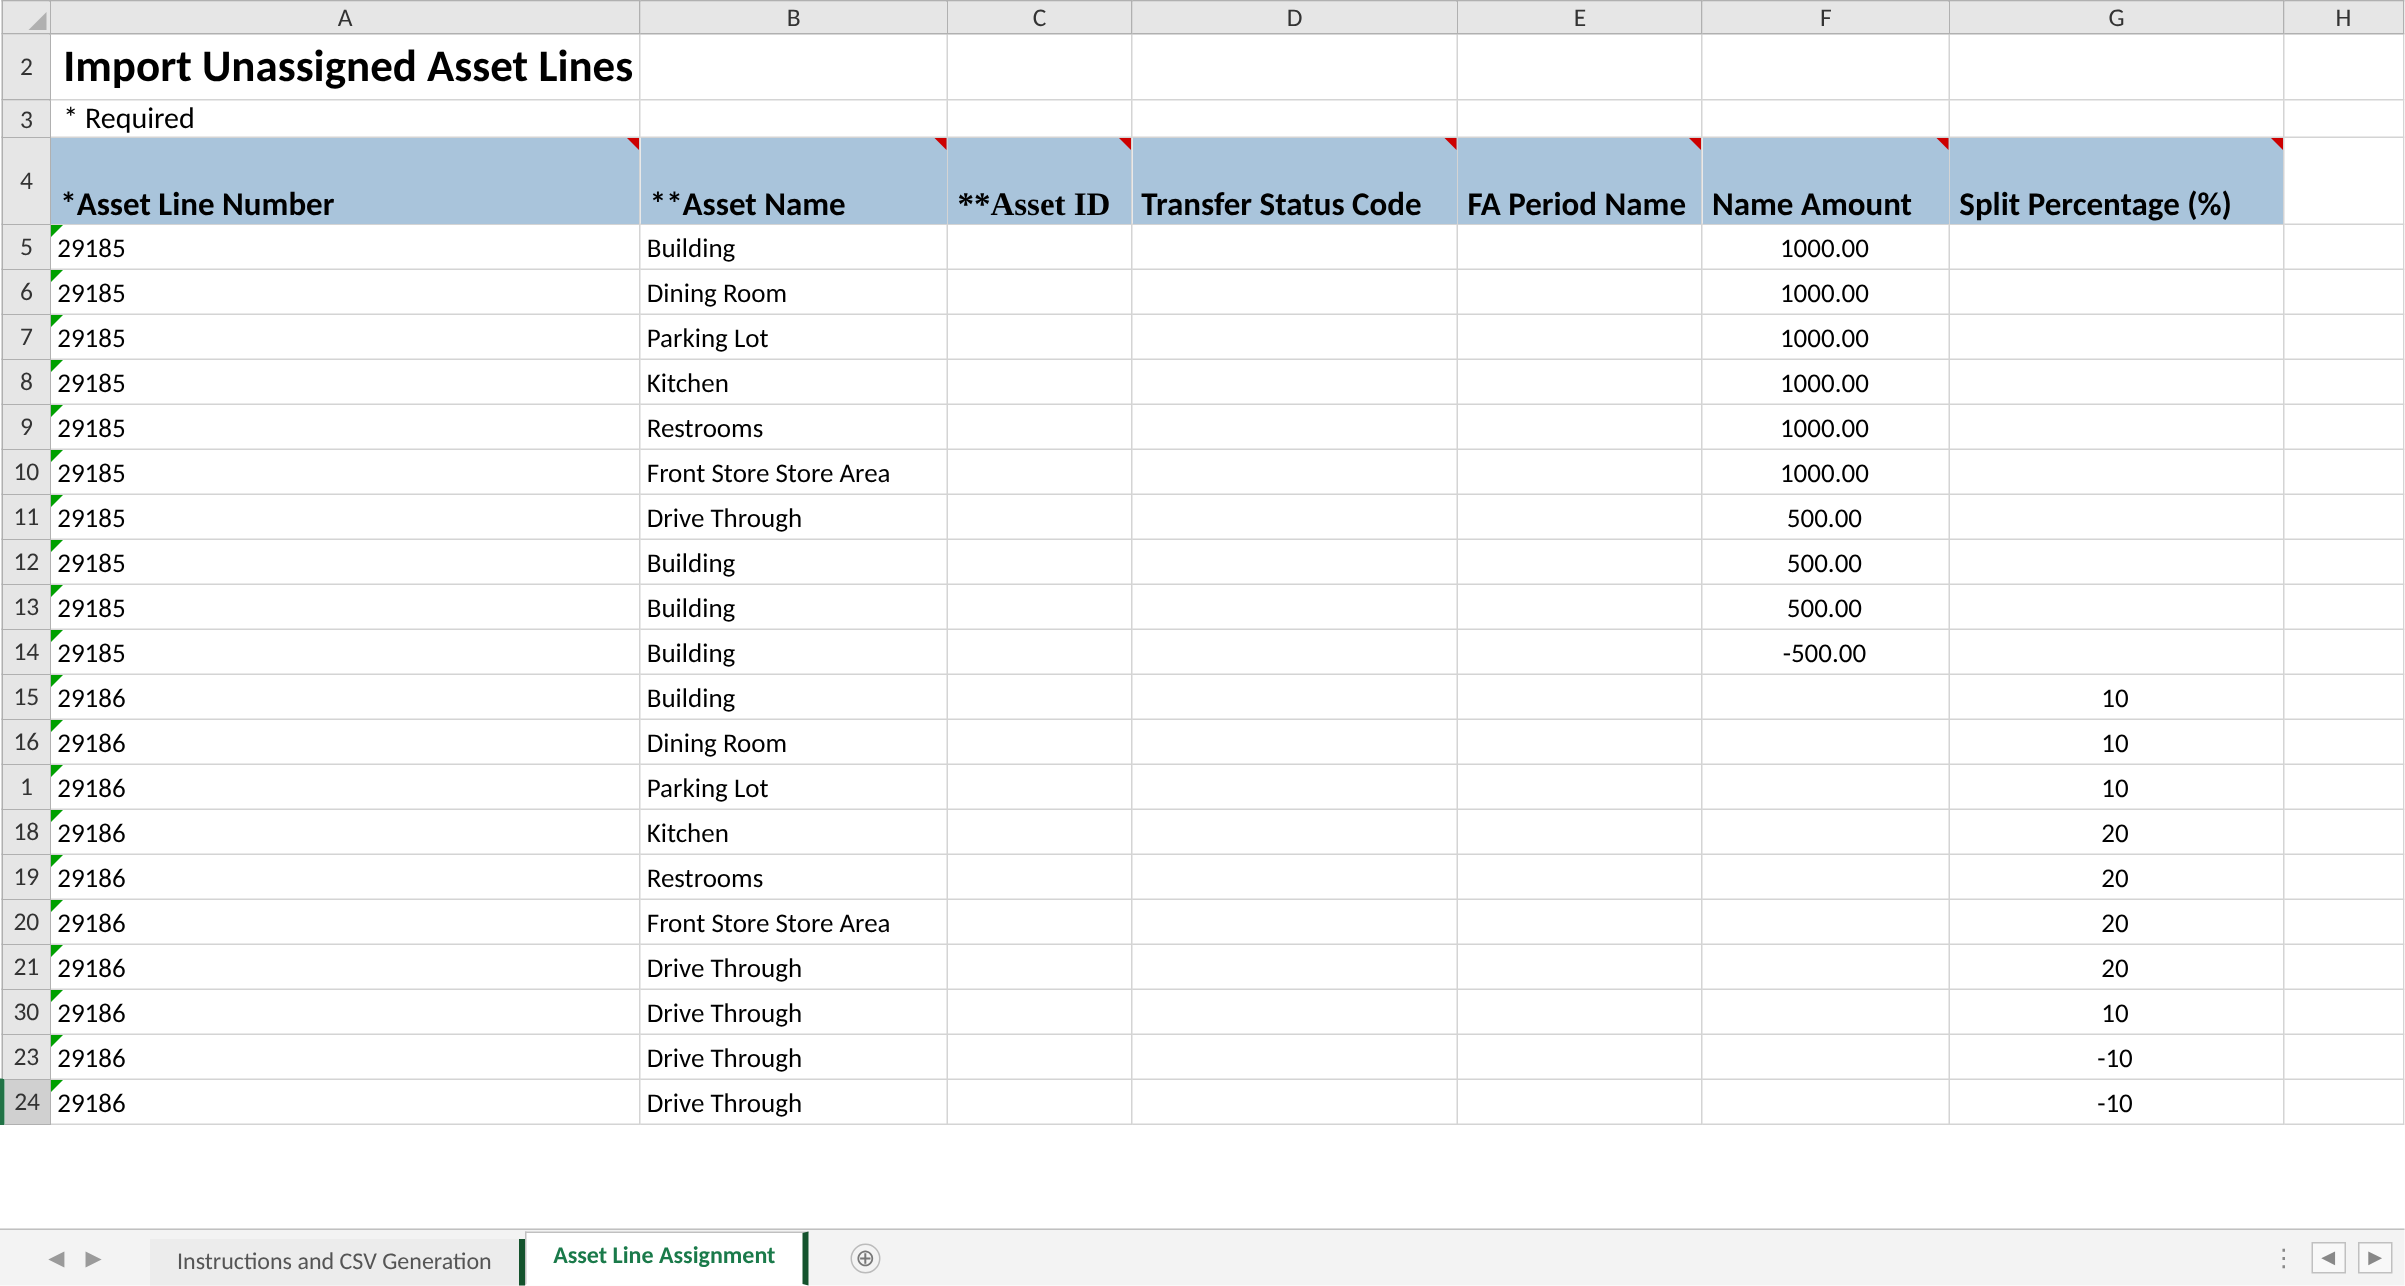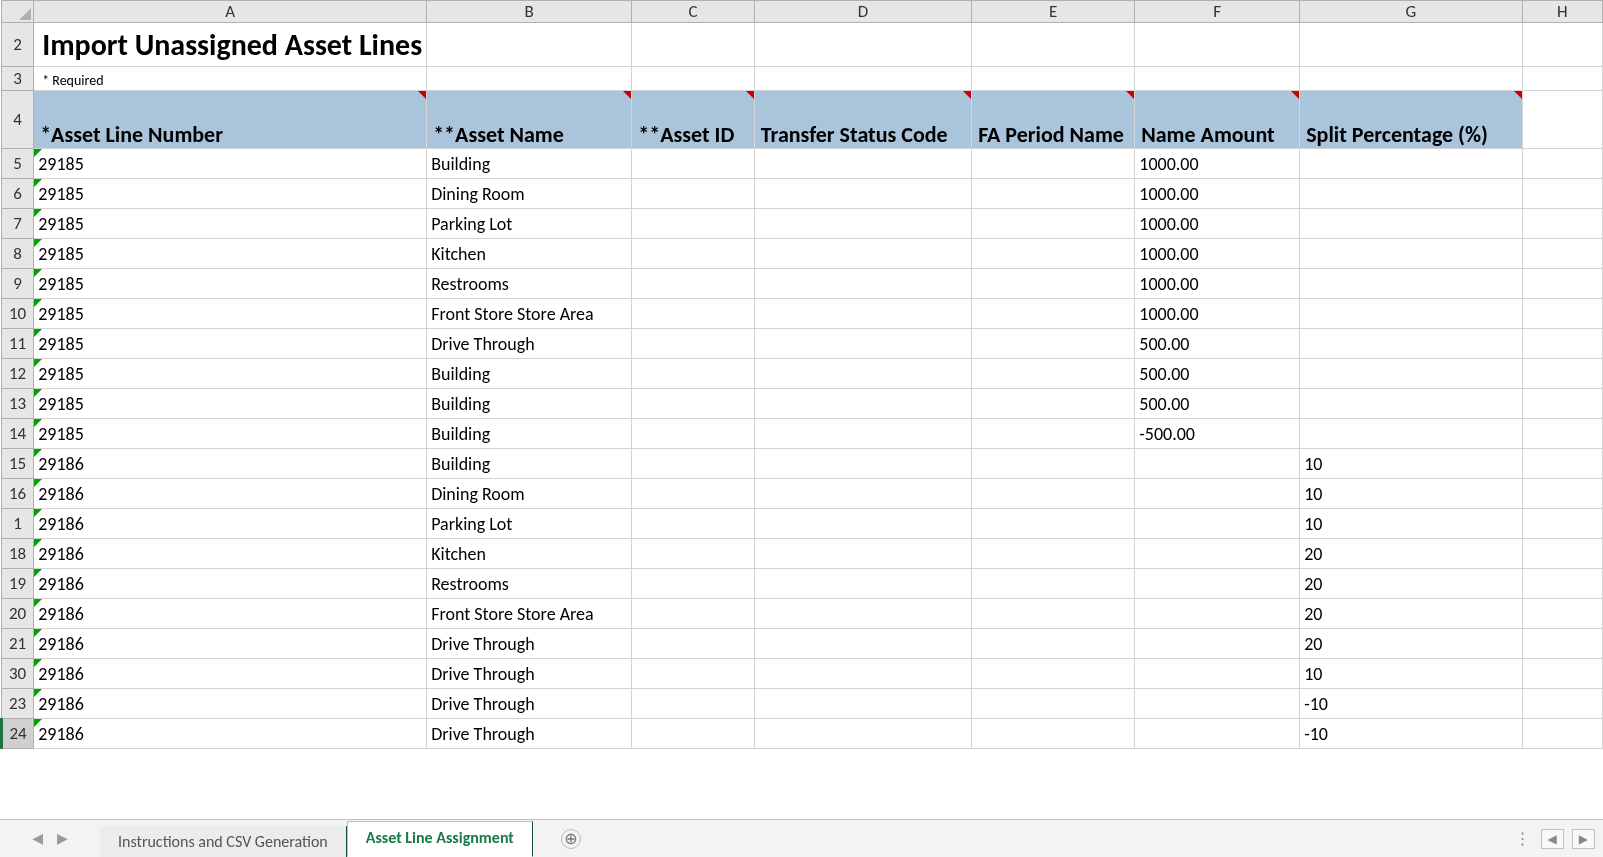--- a/index.html
+++ b/index.html
@@ -70,21 +70,21 @@
   .title-row td.cell {
     height: 44px;
   }
   .title-text {
     font-weight: bold;
     font-size: 30px;
     padding-left: 4px;
     white-space: nowrap;
   }
   .required-text {
-    font-size: 14px;
+    font-size: 20px;
     padding-left: 4px;
   }
   .header-cell {
     background: #a9c4db;
     font-weight: bold;
     font-size: 22px;
     padding: 0 6px;
     vertical-align: bottom;
     position: relative;
     height: 58px;
@@ -101,21 +101,21 @@
     font-size: 18px;
     position: relative;
   }
   .trace-mark {
     position: absolute;
     top: 0; left: 0;
     width: 0; height: 0;
     border-top: 8px solid #00a000;
     border-right: 8px solid transparent;
   }
-  .num { text-align: left; padding-right: 6px; }
+  .num { text-align: center; padding-right: 6px; }
   .txt { text-align: left; margin-left: 23px; }
   .col-A { width: 228px; }
   .col-B { width: 222px; }
   .col-C { width: 128px; }
   .col-D { width: 236px; }
   .col-E { width: 176px; }
   .col-F { width: 176px; }
   .col-G { width: 238px; }
   .col-H { width: 90px; }
 
@@ -142,21 +142,21 @@
     font-size: 14px;
     cursor: default;
   }
   .tabs {
     display: flex;
     align-items: flex-end;
     height: 100%;
   }
   .sheet-tab {
     padding: 6px 18px 6px 18px;
-    border-right: 1px solid #14532d;
+    border-right: 4px solid #14532d;
     color: #555;
     background: #ececec;
     cursor: pointer;
   }
   .sheet-tab.active {
     background: #fff;
     color: #1a7a4a;
     font-weight: bold;
     border-bottom: 1px solid #fff;
     border-top: 1px solid #c0c0c0;
@@ -246,21 +246,21 @@
           <td class="cell" style="height: 24px;"></td>
           <td class="cell" style="height: 24px;"></td>
           <td class="cell" style="height: 24px;"></td>
           <td class="cell" style="height: 24px;"></td>
           <td class="cell" style="height: 24px;"></td>
         </tr>
         <tr>
           <td class="rowhead" style="height: 58px;">4</td>
           <td class="header-cell" style="height: 58px;"><span class="comment-mark"></span><span>*Asset Line Number</span></td>
           <td class="header-cell" style="height: 58px;"><span class="comment-mark"></span><span>**Asset Name</span></td>
-          <td class="header-cell" style="height: 58px;"><span class="comment-mark"></span><span>**Asset ID</span></td>
+          <td class="header-cell" style="height: 58px; font-family: Liberation Serif, serif;"><span class="comment-mark"></span><span>**Asset ID</span></td>
           <td class="header-cell" style="height: 58px;"><span class="comment-mark"></span><span>Transfer Status Code</span></td>
           <td class="header-cell" style="height: 58px;"><span class="comment-mark"></span><span>FA Period Name</span></td>
           <td class="header-cell" style="height: 58px;"><span class="comment-mark"></span><span>Name Amount</span></td>
           <td class="header-cell" style="height: 58px;"><span class="comment-mark"></span><span>Split Percentage (%)</span></td>
           <td class="cell" style="height: 58px;"></td>
         </tr>
         <tr>
           <td class="rowhead">5</td>
           <td class="cell txt"><span class="trace-mark"></span><span>29185</span></td>
           <td class="cell txt"><span>Building</span></td>

